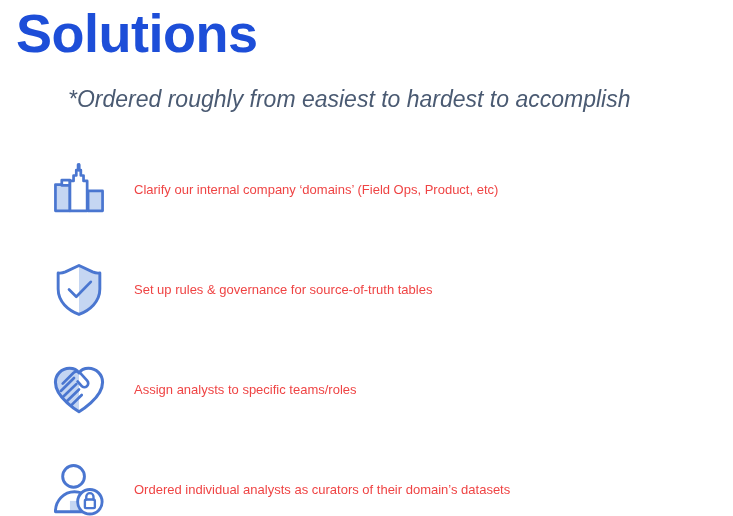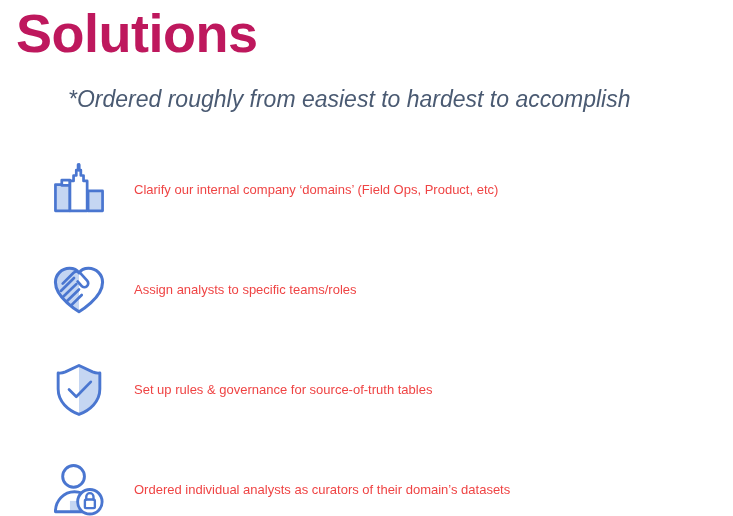--- a/index.html
+++ b/index.html
@@ -23,21 +23,21 @@
   }
 
   
   .title {
     position: absolute;
     left: 16px;
     top: 4px;
     font-size: 54px;
     font-weight: bold;
     letter-spacing: -0.5px;
-    color: #be185d;
+    color: #1d4ed8;
     line-height: 1.1;
     white-space: nowrap;
   }
 
   
   .subtitle {
     position: absolute;
     left: 68px;
     top: 86px;
     font-size: 23px;
@@ -115,20 +115,38 @@
           <line x1="32" y1="4" x2="32" y2="10" stroke="#4a76d0" stroke-width="3" stroke-linecap="round"></line>
         </svg>
       </span>
       <span class="bullet-text">Clarify our internal company ‘domains’ (Field Ops, Product, etc)</span>
     </div>
 
     <div class="bullet-row">
       <span class="bullet-icon">
         <svg viewBox="0 0 64 64" xmlns="http://www.w3.org/2000/svg">
           <defs>
+            <clipPath id="shieldClip">
+              <path d="M32 5 L47 12 C50 13.3 53 13.5 55 13.2 V31 C55 45 44 54.5 32 59 C20 54.5 9 45 9 31 V13.2 C11 13.5 14 13.3 17 12 Z"></path>
+            </clipPath>
+          </defs>
+          <g clip-path="url(#shieldClip)">
+            <rect x="32" y="0" width="32" height="64" fill="#c5d6f2"></rect>
+          </g>
+          <path d="M32 5 L47 12 C50 13.3 53 13.5 55 13.2 V31 C55 45 44 54.5 32 59 C20 54.5 9 45 9 31 V13.2 C11 13.5 14 13.3 17 12 Z" fill="none" stroke="#4a76d0" stroke-width="3.2" stroke-linejoin="round"></path>
+          <path d="M21 31.5 L29 39.5 L45 23" fill="none" stroke="#4a76d0" stroke-width="3" stroke-linecap="round" stroke-linejoin="round"></path>
+        </svg>
+      </span>
+      <span class="bullet-text">Set up rules &amp; governance for source-of-truth tables</span>
+    </div>
+
+    <div class="bullet-row">
+      <span class="bullet-icon">
+        <svg viewBox="0 0 64 64" xmlns="http://www.w3.org/2000/svg">
+          <defs>
             <clipPath id="heartClip">
               <path d="M32 56 C32 56 6 41 6 23.5 C6 14.9 12.9 8 21.5 8 C26.5 8 30.2 10.4 32 13.2 C33.8 10.4 37.5 8 42.5 8 C51.1 8 58 14.9 58 23.5 C58 41 32 56 32 56 Z"></path>
             </clipPath>
           </defs>
 
           <g clip-path="url(#heartClip)">
             <rect x="0" y="0" width="32" height="64" fill="#c5d6f2"></rect>
           </g>
 
           <path d="M32 56 C32 56 6 41 6 23.5 C6 14.9 12.9 8 21.5 8 C26.5 8 30.2 10.4 32 13.2 C33.8 10.4 37.5 8 42.5 8 C51.1 8 58 14.9 58 23.5 C58 41 32 56 32 56 Z" fill="none" stroke="#4a76d0" stroke-width="3.4" stroke-linejoin="round"></path>
@@ -136,38 +154,20 @@
           <g clip-path="url(#heartClip)" fill="none" stroke="#4a76d0" stroke-width="3" stroke-linecap="round" stroke-linejoin="round">
             <path d="M14 25 L26 13 C28.5 10.8 31.6 11.2 33.5 13.3 L41 21.6 C42.7 23.5 42.5 26.2 40.7 27.8 C38.9 29.3 36.3 29.1 34.8 27.4 L30.5 22.6"></path>
             <path d="M12 33 L26.5 18.8"></path>
             <path d="M14.5 39.5 L29 25.5"></path>
             <path d="M18 45 L32 31.5"></path>
             <path d="M22.5 49.8 L35 37.5"></path>
           </g>
         </svg>
       </span>
       <span class="bullet-text">Assign analysts to specific teams/roles</span>
-    </div>
-
-    <div class="bullet-row">
-      <span class="bullet-icon">
-        <svg viewBox="0 0 64 64" xmlns="http://www.w3.org/2000/svg">
-          <defs>
-            <clipPath id="shieldClip">
-              <path d="M32 5 L47 12 C50 13.3 53 13.5 55 13.2 V31 C55 45 44 54.5 32 59 C20 54.5 9 45 9 31 V13.2 C11 13.5 14 13.3 17 12 Z"></path>
-            </clipPath>
-          </defs>
-          <g clip-path="url(#shieldClip)">
-            <rect x="32" y="0" width="32" height="64" fill="#c5d6f2"></rect>
-          </g>
-          <path d="M32 5 L47 12 C50 13.3 53 13.5 55 13.2 V31 C55 45 44 54.5 32 59 C20 54.5 9 45 9 31 V13.2 C11 13.5 14 13.3 17 12 Z" fill="none" stroke="#4a76d0" stroke-width="3.2" stroke-linejoin="round"></path>
-          <path d="M21 31.5 L29 39.5 L45 23" fill="none" stroke="#4a76d0" stroke-width="3" stroke-linecap="round" stroke-linejoin="round"></path>
-        </svg>
-      </span>
-      <span class="bullet-text">Set up rules &amp; governance for source-of-truth tables</span>
     </div>
 
     <div class="bullet-row">
       <span class="bullet-icon">
         <svg viewBox="0 0 64 64" xmlns="http://www.w3.org/2000/svg">
           <defs>
             <clipPath id="bodyClip">
               <path d="M6 56 C6 43.5 15.5 34 27 34 C38.5 34 48 43.5 48 56 Z"></path>
             </clipPath>
           </defs>

